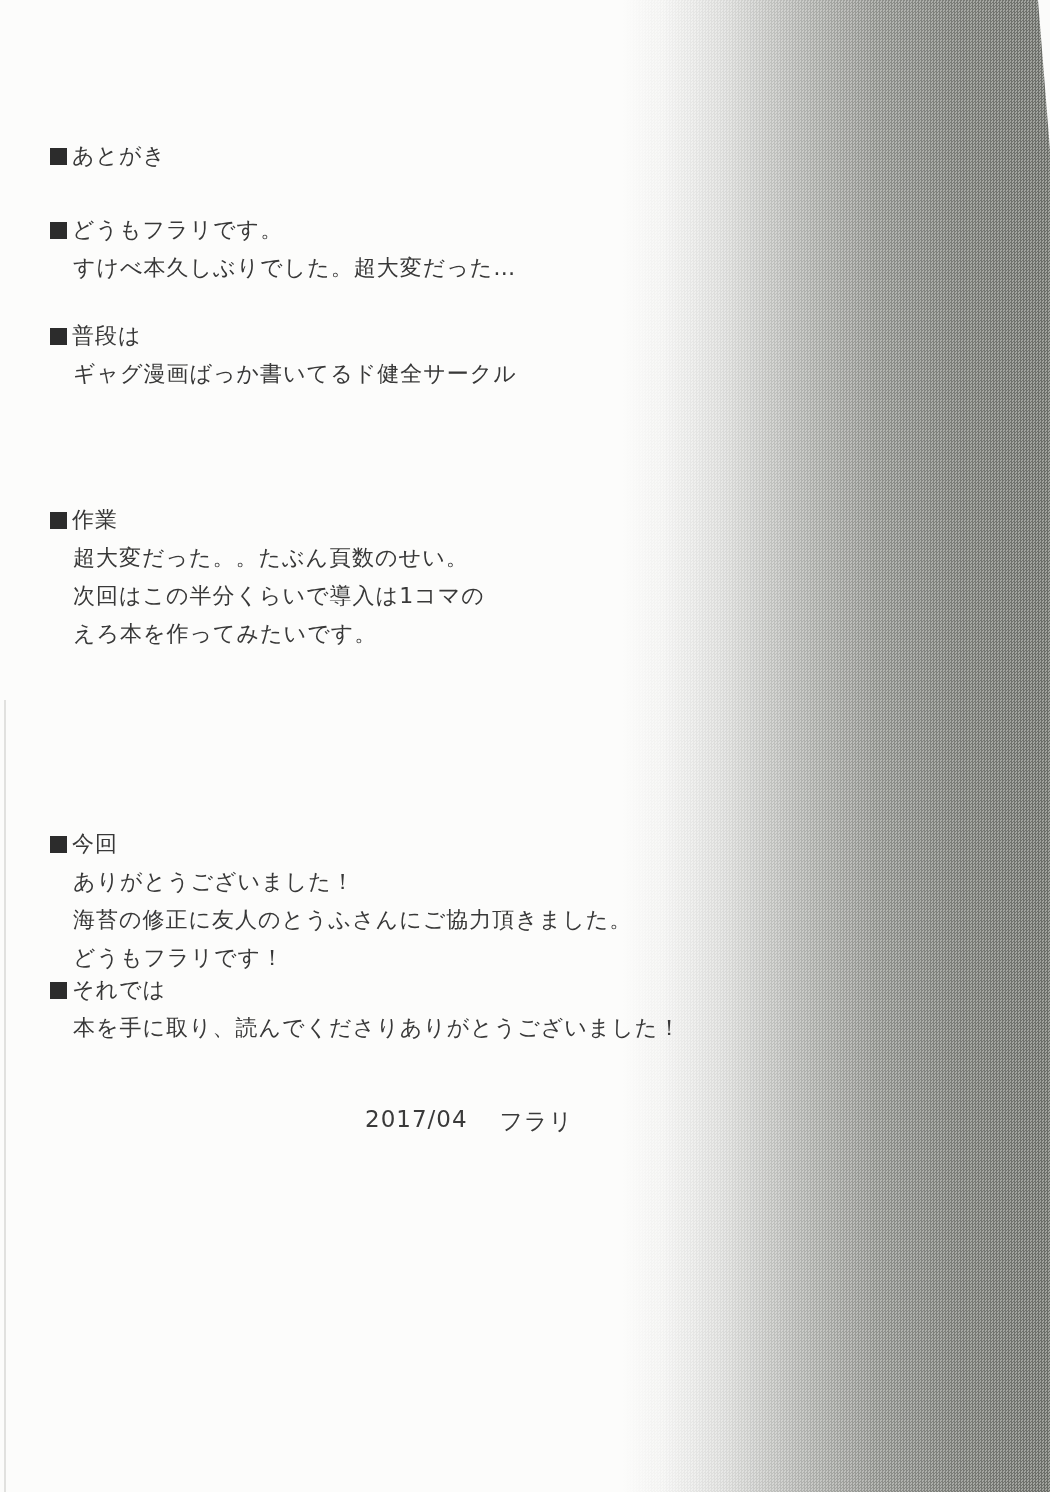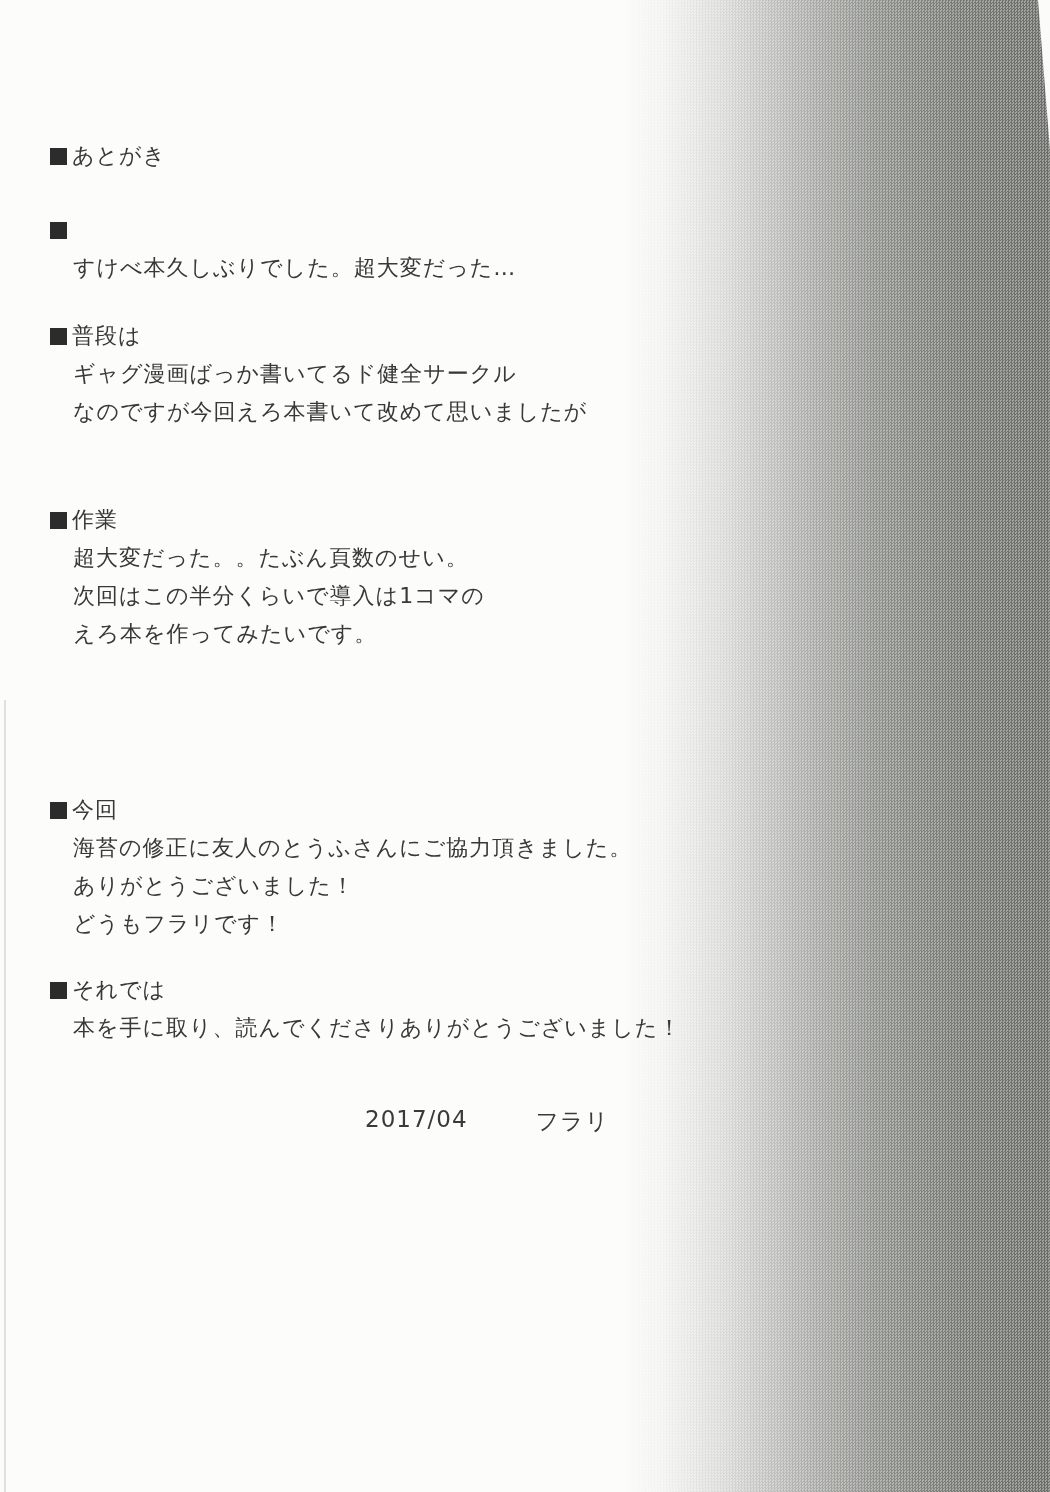--- a/index.html
+++ b/index.html
@@ -67,21 +67,21 @@
   .sq {
     display: inline-block;
     width: 17px; height: 17px;
     background: #2c2c2c;
     margin-right: 5px;
     flex: 0 0 auto;
   }
   .ln { padding-left: 23px; height: 38px; }
   .signature {
     position: absolute; left: 365px; top: 1106px;
-    display: flex; gap: 68px;
+    display: flex; gap: 32px;
     color: #3a3a3a;
     font-size: 23px;
     letter-spacing: 1px;
   }
 </style>
 </head>
 <body>
 
 <div class="page">
 
@@ -92,50 +92,50 @@
   <section class="sec" style="top:137px">
     <div class="h">
       <span class="sq"></span>
       <span>あとがき</span>
     </div>
   </section>
 
   <section class="sec" style="top:211px">
     <div class="h">
       <span class="sq"></span>
+      <span>どうもフラリです。</span>
     </div>
     <div class="ln">すけべ本久しぶりでした。超大変だった…</div>
   </section>
 
   <section class="sec" style="top:317px">
     <div class="h">
       <span class="sq"></span>
       <span>普段は</span>
     </div>
     <div class="ln">ギャグ漫画ばっか書いてるド健全サークル</div>
-    <div class="ln">なのですが今回えろ本書いて改めて思いましたが</div>
   </section>
 
   <section class="sec" style="top:501px">
     <div class="h">
       <span class="sq"></span>
       <span>作業</span>
     </div>
     <div class="ln">超大変だった。。たぶん頁数のせい。</div>
     <div class="ln">次回はこの半分くらいで導入は1コマの</div>
     <div class="ln">えろ本を作ってみたいです。</div>
   </section>
 
-  <section class="sec" style="top:791px">
+  <section class="sec" style="top:825px">
     <div class="h">
       <span class="sq"></span>
       <span>今回</span>
     </div>
+    <div class="ln">ありがとうございました！</div>
     <div class="ln">海苔の修正に友人のとうふさんにご協力頂きました。</div>
-    <div class="ln">ありがとうございました！</div>
     <div class="ln">どうもフラリです！</div>
   </section>
 
   <section class="sec" style="top:971px">
     <div class="h">
       <span class="sq"></span>
       <span>それでは</span>
     </div>
     <div class="ln">本を手に取り、読んでくださりありがとうございました！</div>
   </section>

